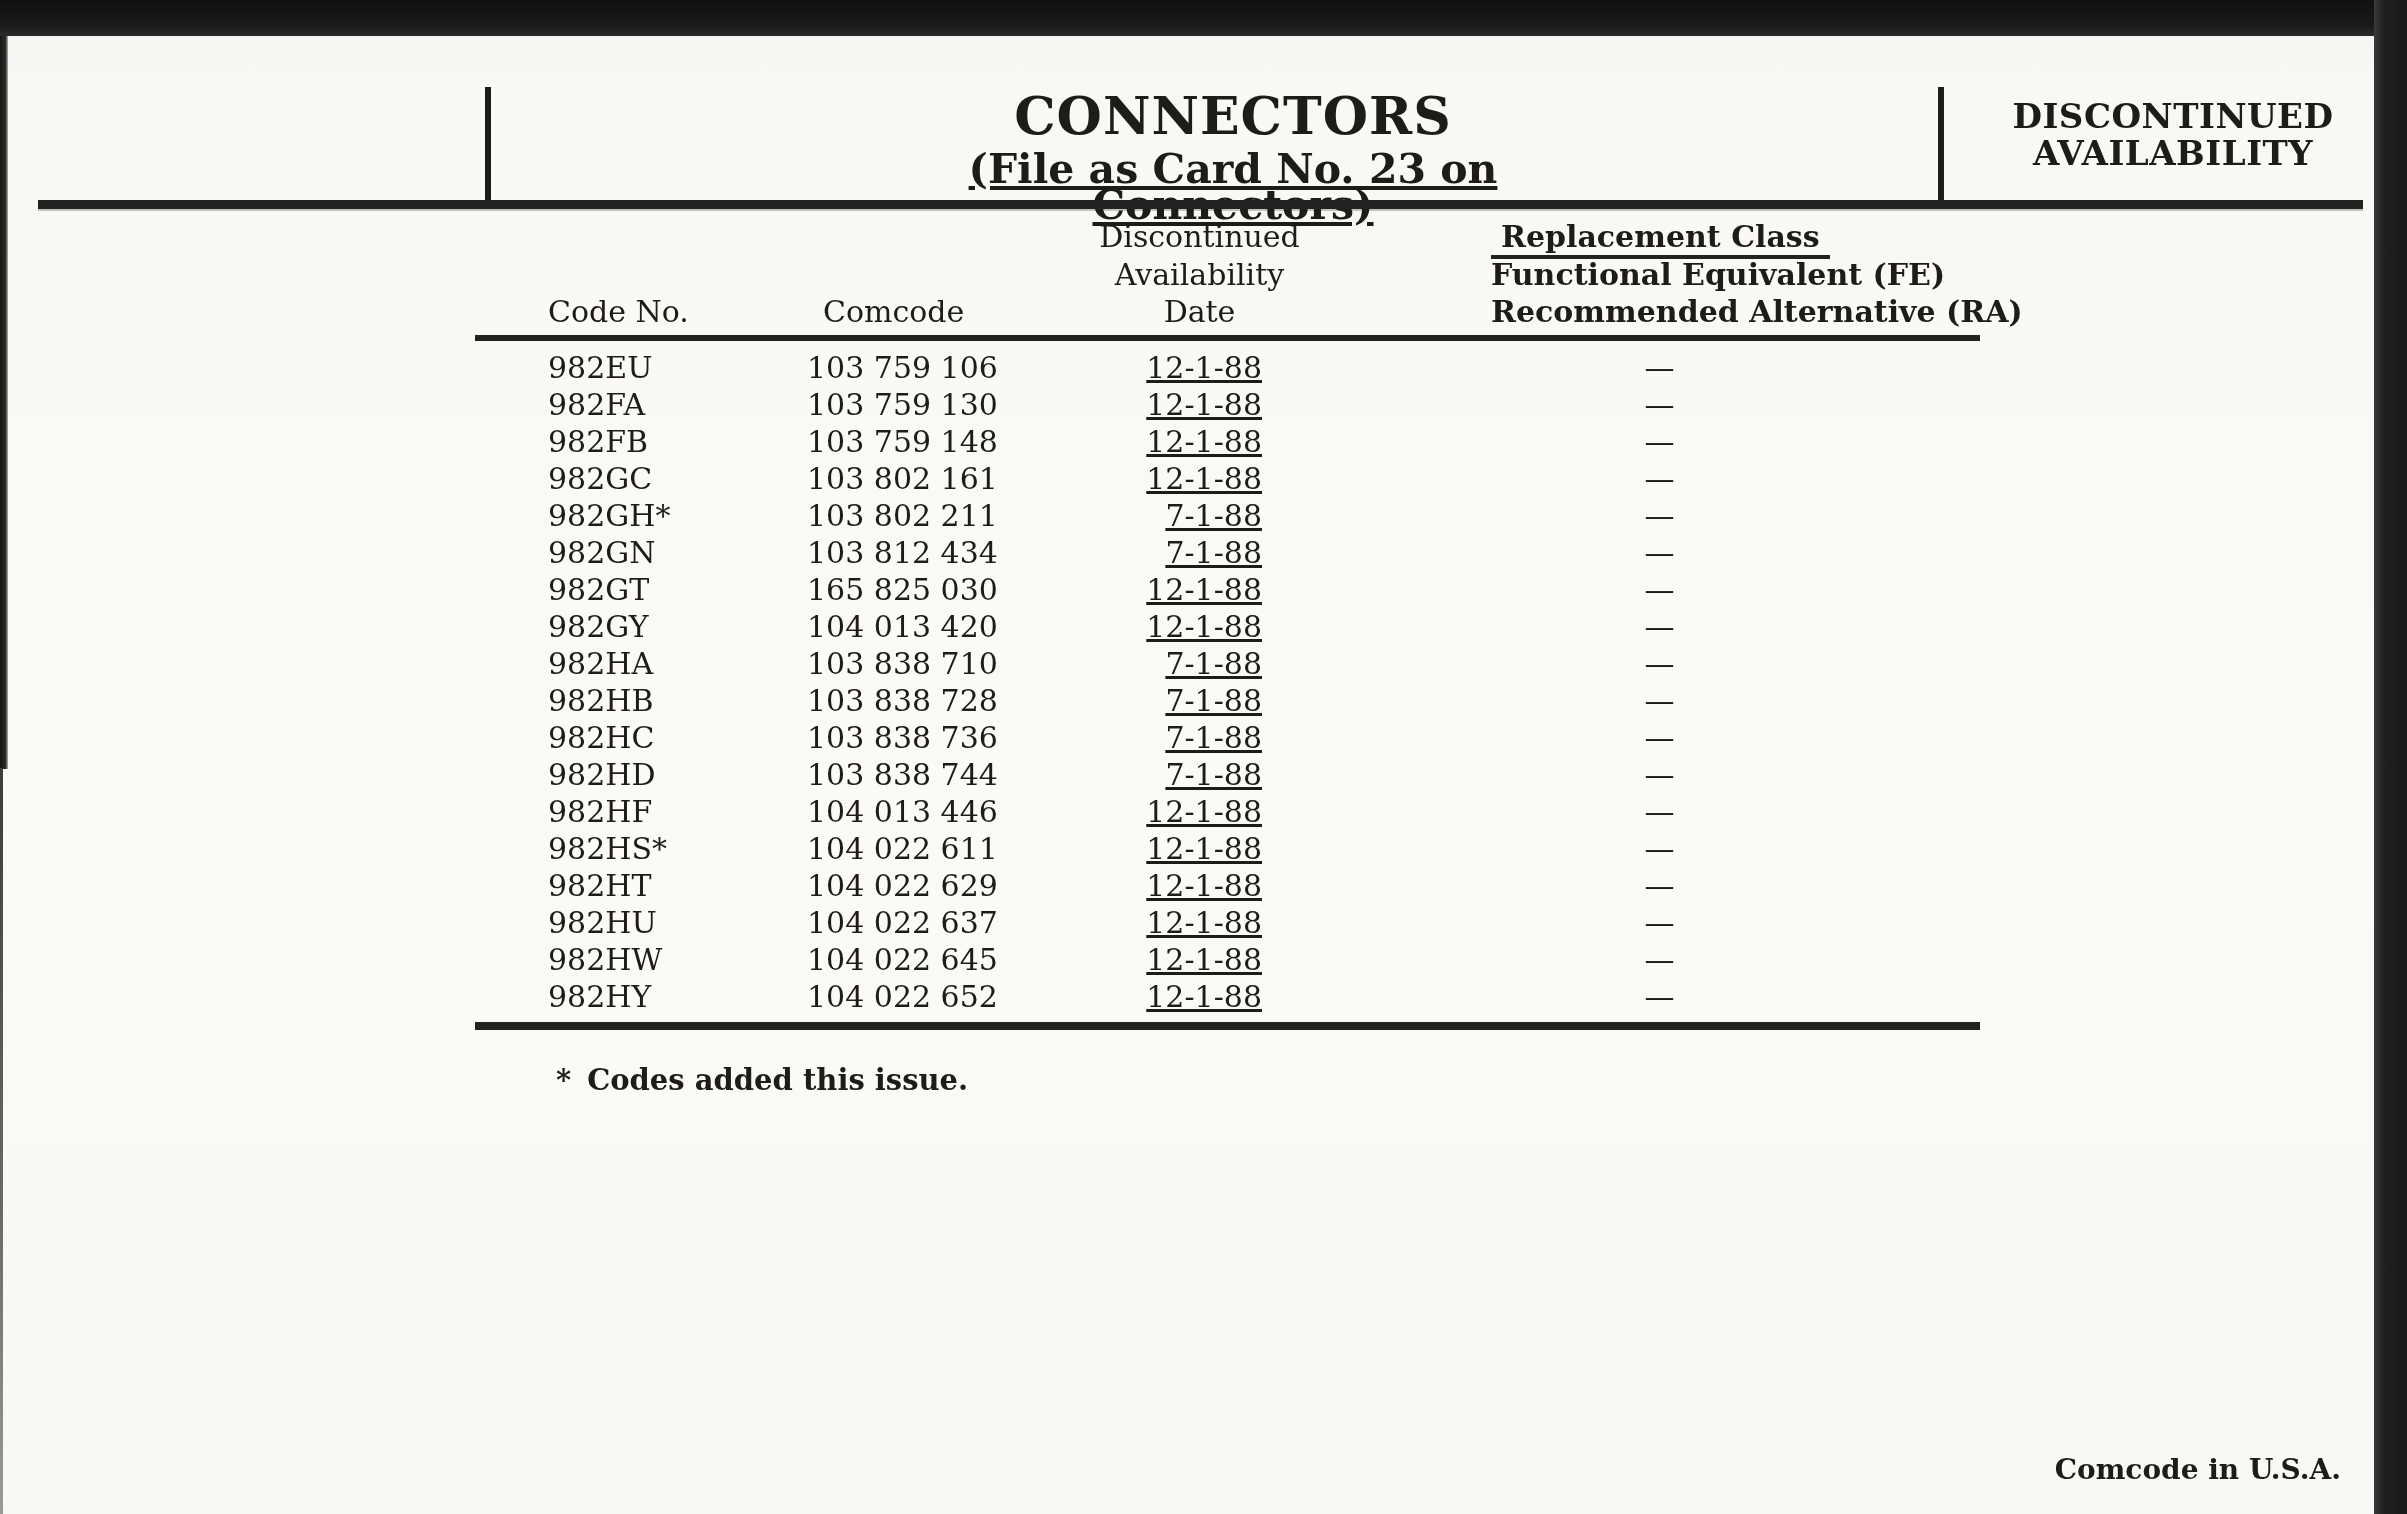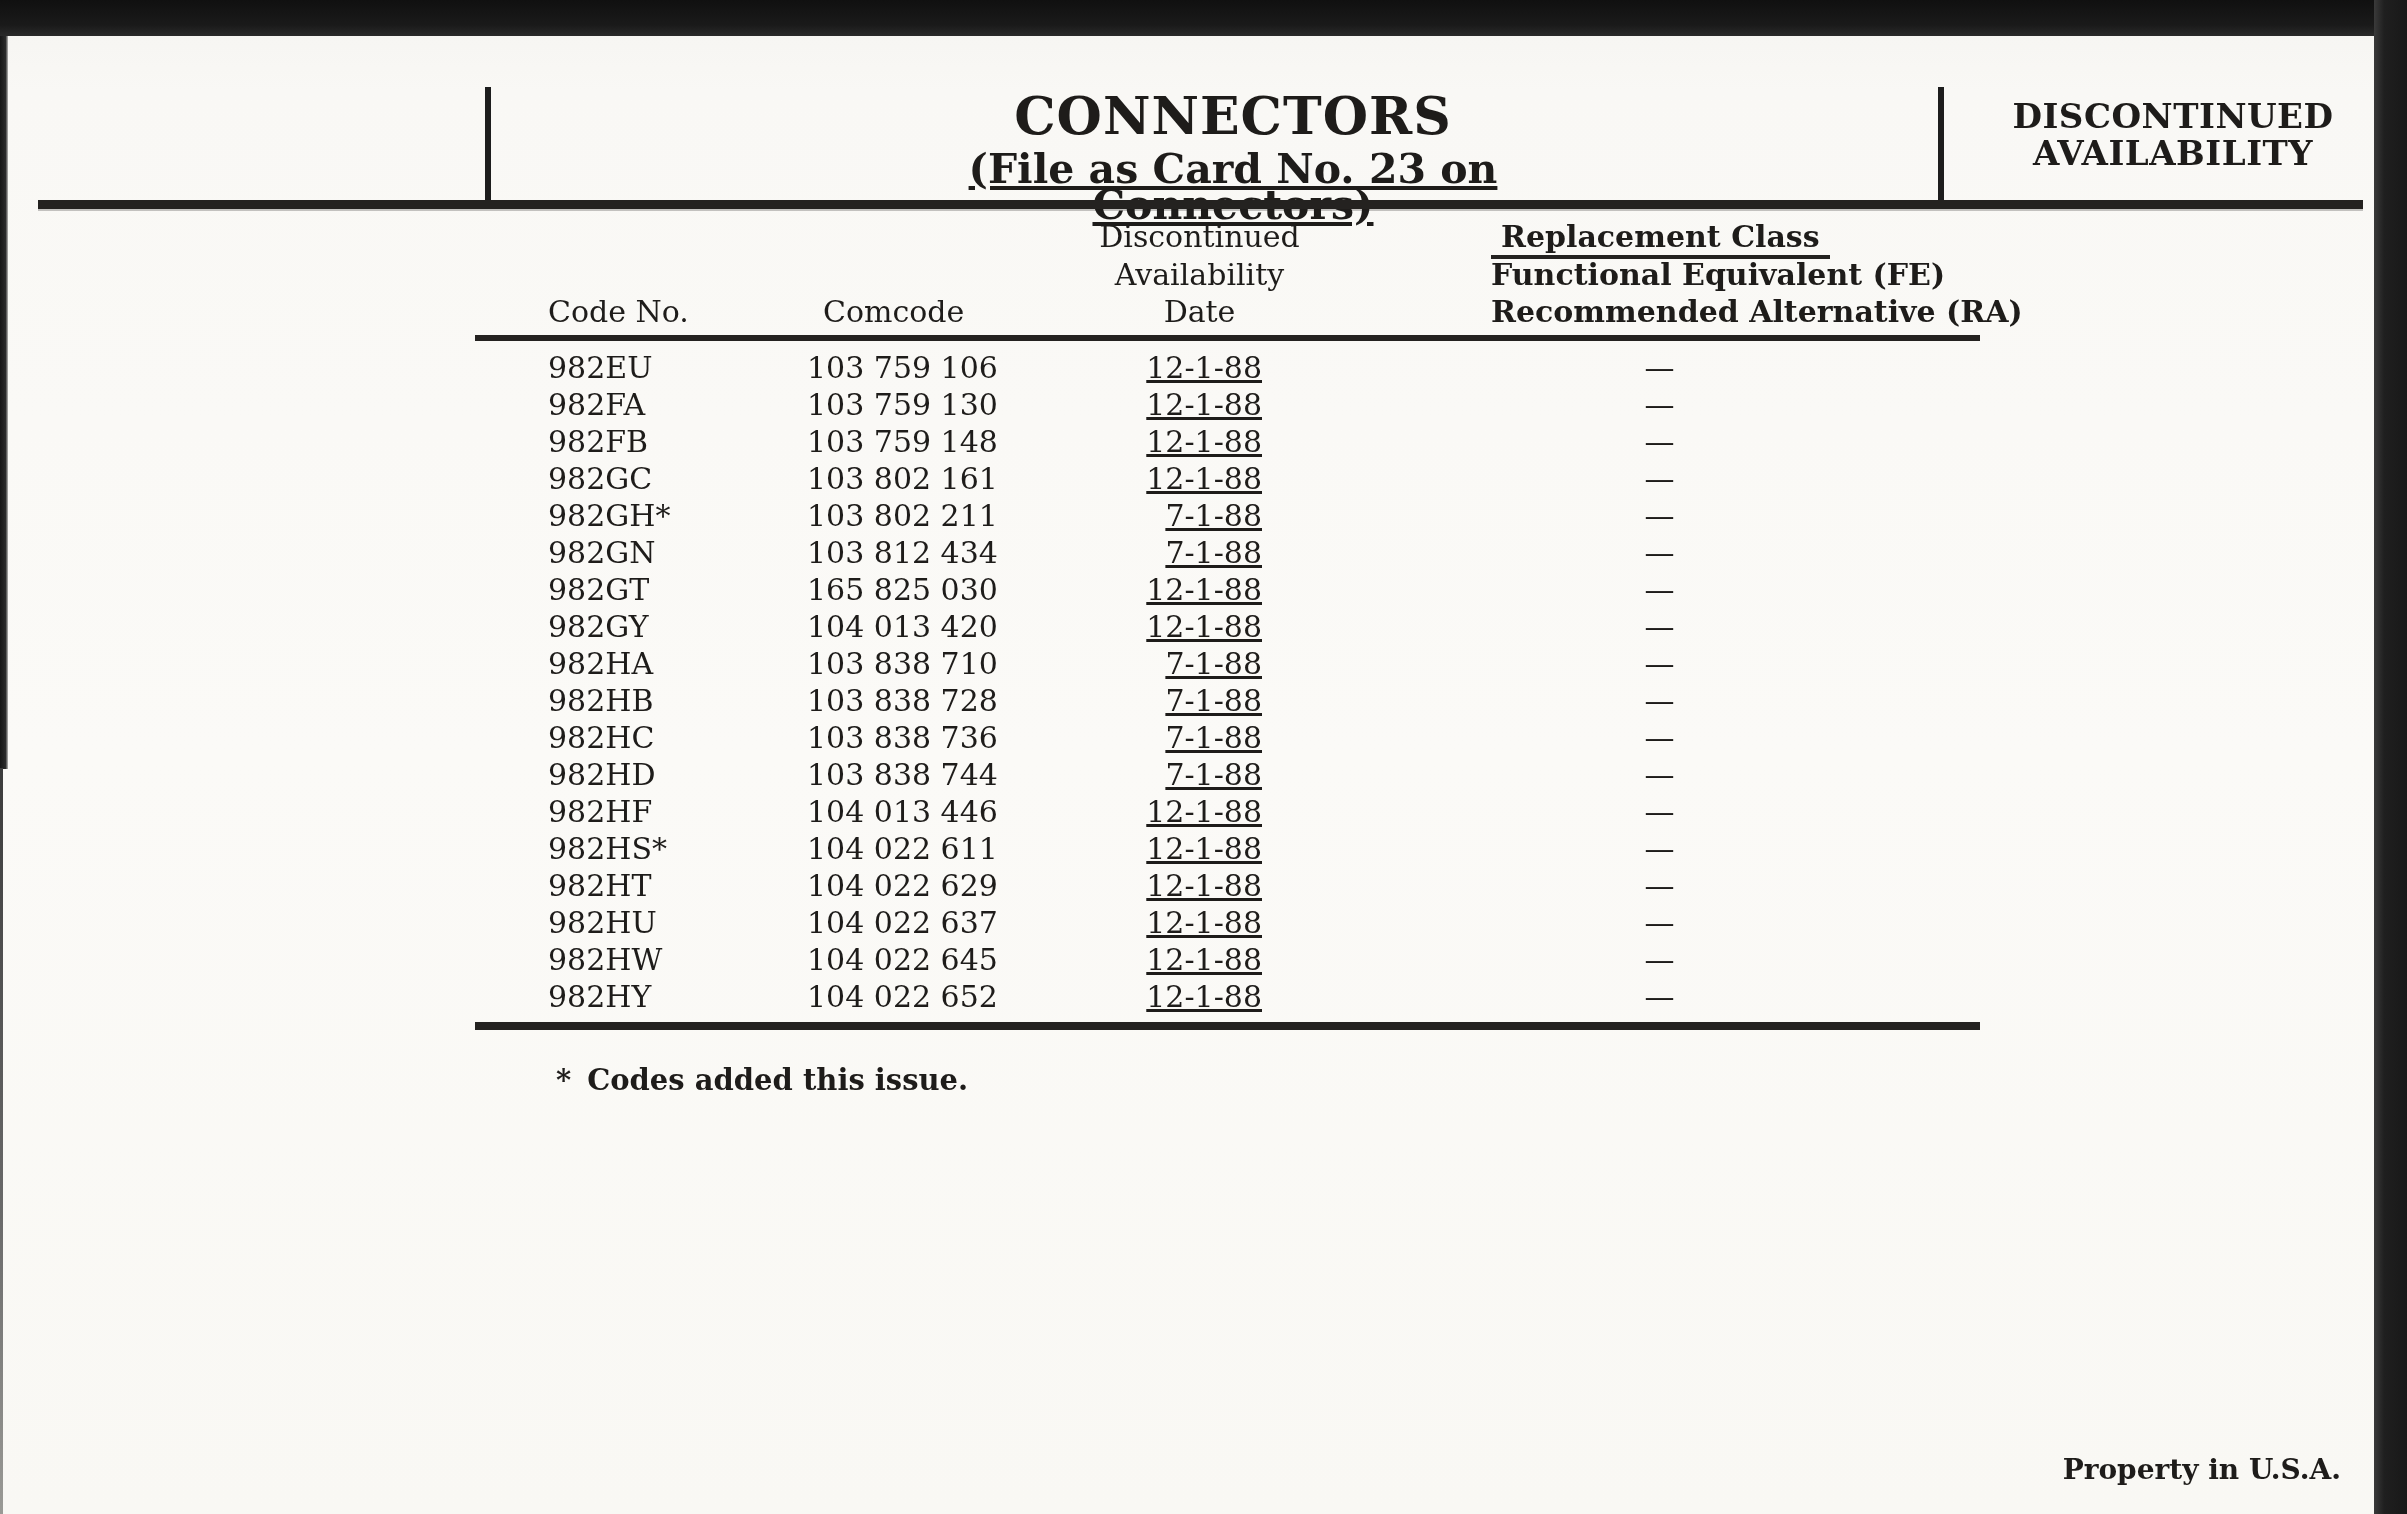--- a/index.html
+++ b/index.html
@@ -282,16 +282,16 @@
       </div>
 
     <div class="rule-bottom"></div>
 
     <div class="footnote">
       <span class="fn-star">*</span><span>Codes added this issue.</span>
     </div>
   </div>
 
   <div class="ftr-prop">Property of AT&amp;T</div>
-  <div class="ftr-printed">Property in U.S.A.</div>
+  <div class="ftr-printed">Comcode in U.S.A.</div>
 
 </div>
 
 
 </body></html>

